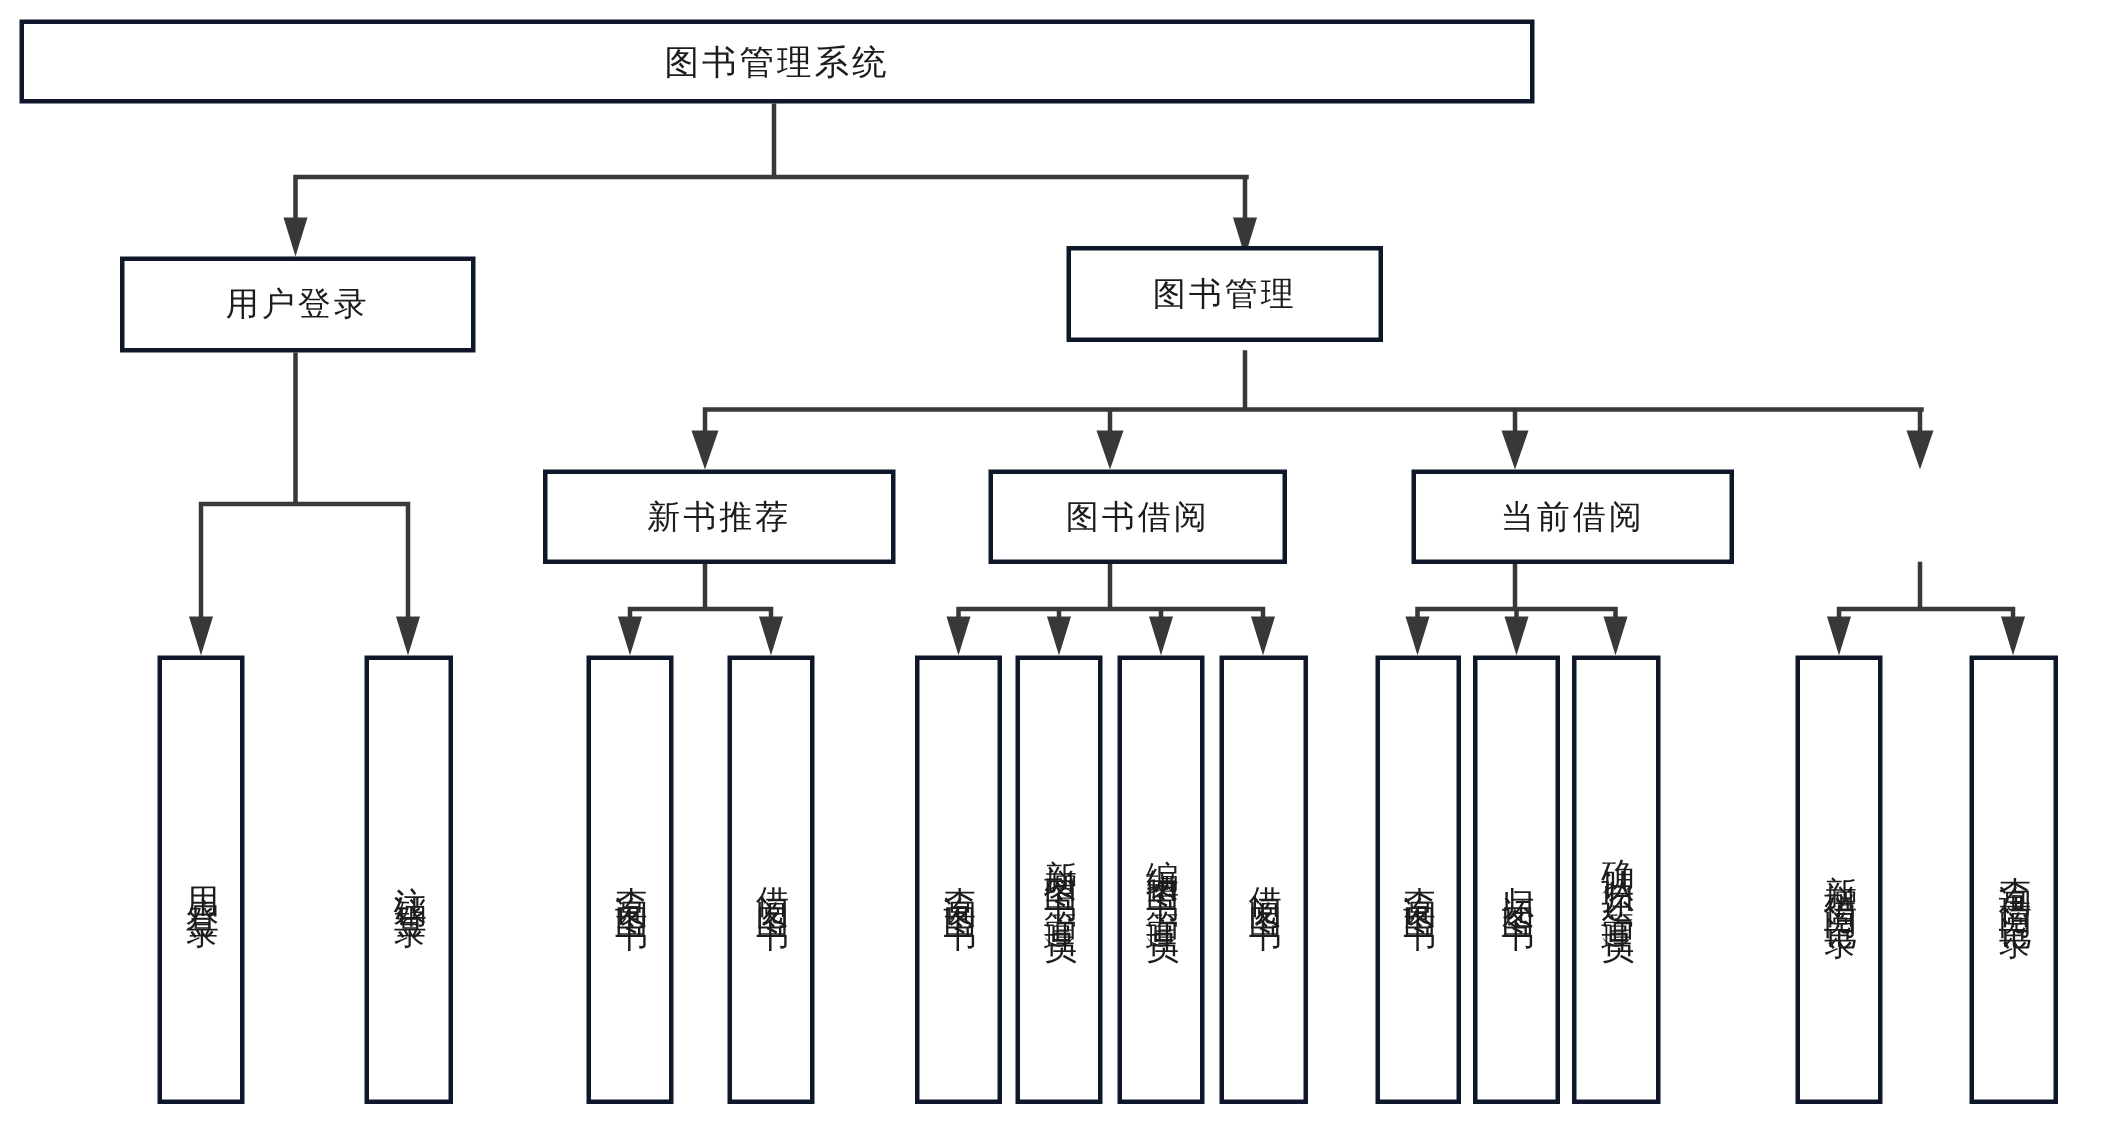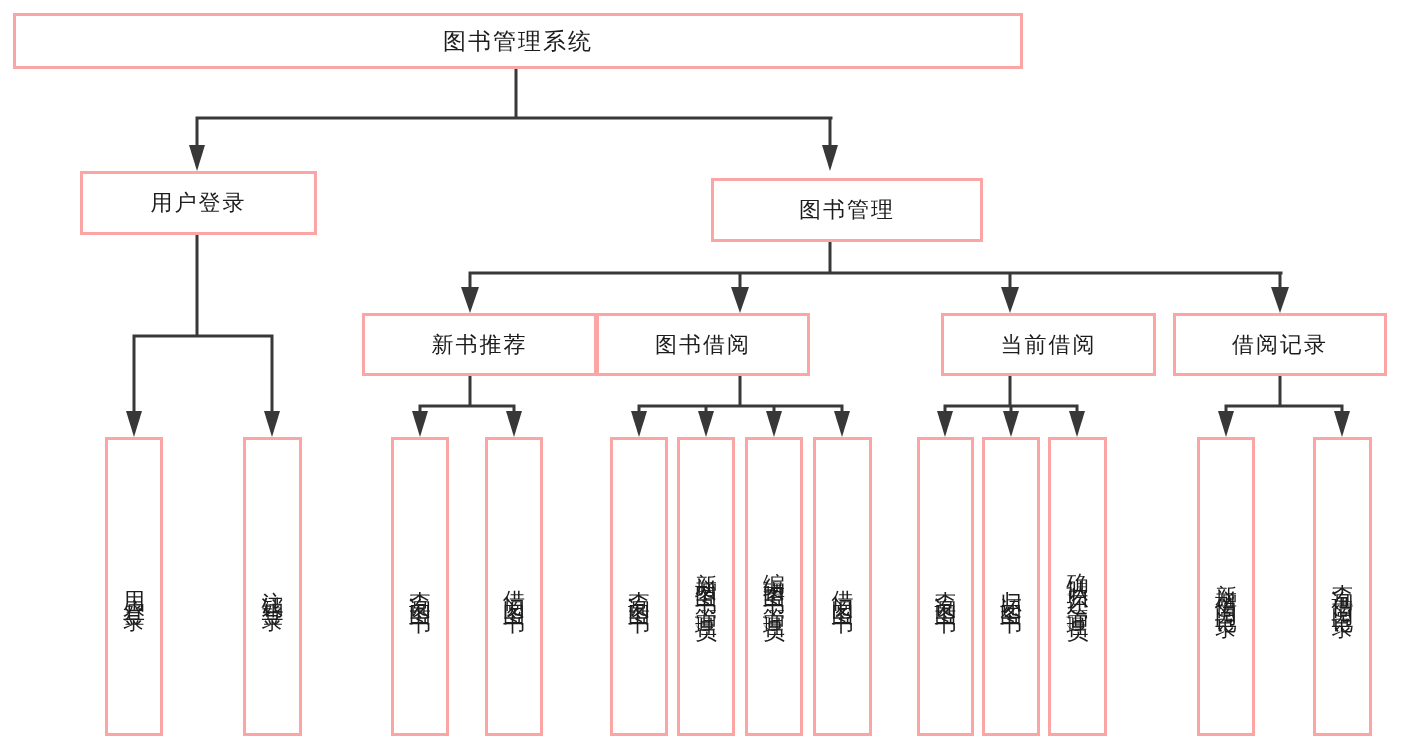--- a/index.html
+++ b/index.html
@@ -1,21 +1,21 @@
 <!DOCTYPE html>
 <html><head>
 <meta charset="utf-8">
 <style>
   html,body{margin:0;padding:0;background:#ffffff;}
   .canvas{
     position:relative;width:1405px;height:747px;background:#ffffff;overflow:hidden;
     font-family:"DejaVu Sans","Liberation Sans",sans-serif;color:#1c1c1c;
   }
   .node{
-    position:absolute;box-sizing:border-box;border:3px solid #fca5a5;background:#ffffff;
+    position:absolute;box-sizing:border-box;border:3px solid #0f172a;background:#ffffff;
     display:flex;align-items:center;justify-content:center;text-align:center;
   }
   .node.h span{font-size:22px;letter-spacing:2px;white-space:nowrap;}
   .node.root span{font-size:23px;}
   .node.v span{
     writing-mode:vertical-rl;text-orientation:mixed;
     font-size:22px;letter-spacing:7px;line-height:1;
   }
   .connectors{position:absolute;left:0;top:0;pointer-events:none;}
   .watermark{
@@ -75,35 +75,32 @@
     </g>
   </svg>
 
   <div class="node h root" style="left:13px;top:13px;width:1010px;height:56px">
     <span>图书管理系统</span>
   </div>
 
   <div class="node h" style="left:80px;top:171px;width:237px;height:64px">
     <span>用户登录</span>
   </div>
-  <div class="node h" style="left:711px;top:178px;width:272px;height:64px">
+  <div class="node h" style="left:711px;top:164px;width:211px;height:64px">
     <span>图书管理</span>
   </div>
 
   <div class="node h" style="left:362px;top:313px;width:235px;height:63px">
     <span>新书推荐</span>
   </div>
-  <div class="node h" style="left:596px;top:313px;width:214px;height:63px">
+  <div class="node h" style="left:659px;top:313px;width:199px;height:63px">
     <span>图书借阅</span>
   </div>
   <div class="node h" style="left:941px;top:313px;width:215px;height:63px">
     <span>当前借阅</span>
-  </div>
-  <div class="node h" style="left:1173px;top:313px;width:214px;height:63px">
-    <span>借阅记录</span>
   </div>
 
   <div class="node v" style="left:105px;top:437px;width:58px;height:299px">
     <span>用户登录</span>
   </div>
   <div class="node v" style="left:243px;top:437px;width:59px;height:299px">
     <span>注销登录</span>
   </div>
 
   <div class="node v" style="left:391px;top:437px;width:58px;height:299px">

